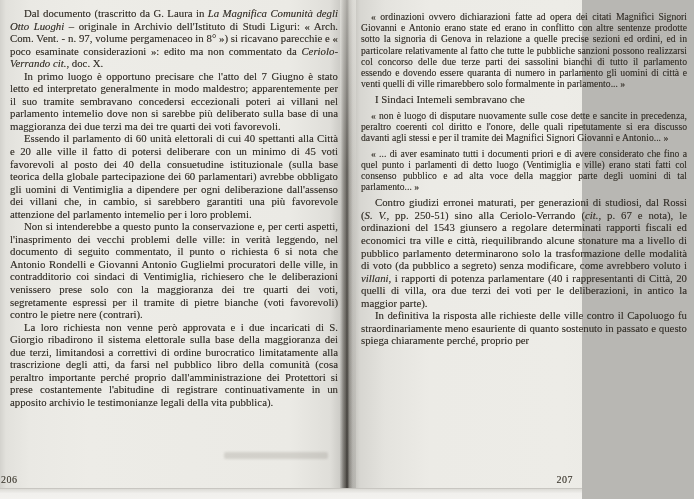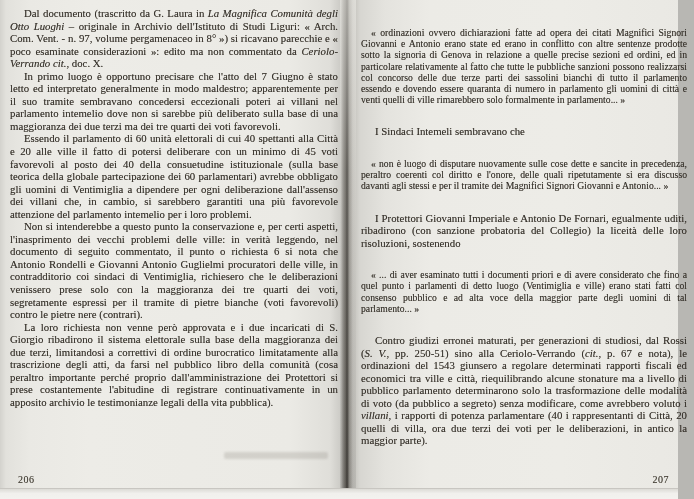--- a/index.html
+++ b/index.html
@@ -3,21 +3,21 @@
 <meta charset="utf-8">
 <style>
   html, body {
     margin: 0; padding: 0;
     width: 694px; height: 499px;
     overflow: hidden;
     background: #b8b7b3;
   }
   .scan {
     position: absolute; left: 0; top: 0;
-    width: 678px; height: 499px;
+    width: 582px; height: 499px;
     font-family: "Liberation Serif", serif;
     color: #37332d;
     background: linear-gradient(90deg,
       #d3d2cd 0px, #e2e1dc 6px, #eae9e4 30px, #edece7 90px,
       #ebeae5 290px, #dfded9 330px, #cbcac5 341px,
       #8d8a84 345px, #b9b7b1 350px, #d7d6d1 360px,
       #e4e3de 385px, #ecebe6 430px, #edece7 560px, #e9e8e3 694px);
   }
   .text-col {
     position: absolute;
@@ -27,35 +27,35 @@
   }
   .left-col  { left: 10px;  top: 7px; width: 328px; height: 462px; }
   .right-col { left: 361px; top: 7px; width: 326px; height: 462px; }
   p.para {
     margin: 0;
     font-size: 10.8px;
     line-height: 12.55px;
     text-indent: 14px;
   }
   p.quote {
-    margin: 20px 0;
+    margin: 4px 0;
     font-size: 9.7px;
     line-height: 11.2px;
     text-indent: 10px;
   }
   .it { font-style: italic; }
   .pagenum {
     position: absolute;
     bottom: 14px;
     font-size: 10px;
     letter-spacing: 0.5px;
     color: #454138;
     text-shadow: 0 0 0.5px rgba(70, 62, 50, 0.5);
   }
-  .num-left  { left: 18px; }
+  .num-left  { left: 1px; }
   .num-right { right: 9px; }
   .gutter {
     position: absolute;
     left: 340px; top: 0; width: 16px; height: 490px;
     background:
       linear-gradient(180deg, rgba(235,234,229,0.6) 0%, rgba(235,234,229,0.15) 35%, rgba(0,0,0,0.08) 100%),
       linear-gradient(90deg, rgba(140,138,132,0) 0%, rgba(85,82,76,0.55) 32%, rgba(48,45,40,0.85) 44%, rgba(110,107,101,0.45) 58%, rgba(200,198,192,0.1) 80%, rgba(220,218,212,0) 100%);
   }
   .scan-bottom {
     position: absolute;
@@ -81,23 +81,23 @@
       <p class="para"><span>In primo luogo è opportuno precisare che l'atto del 7 Giugno è stato letto ed interpretato generalmente in modo maldestro; apparentemente per il suo tramite sembravano concedersi eccezionali poteri ai villani nel parlamento intemelio dove non si sarebbe più deliberato sulla base di una maggioranza dei due terzi ma dei tre quarti dei voti favorevoli.</span></p>
       <p class="para"><span>Essendo il parlamento di 60 unità elettorali di cui 40 spettanti alla Città e 20 alle ville il fatto di potersi deliberare con un minimo di 45 voti favorevoli al posto dei 40 della consuetudine istituzionale (sulla base teorica della globale partecipazione dei 60 parlamentari) avrebbe obbligato gli uomini di Ventimiglia a dipendere per ogni deliberazione dall'assenso dei villani che, in cambio, si sarebbero garantiti una più favorevole attenzione del parlamento intemelio per i loro problemi.</span></p>
       <p class="para"><span>Non si intenderebbe a questo punto la conservazione e, per certi aspetti, l'inasprimento dei vecchi problemi delle ville: in verità leggendo, nel documento di seguito commentato, il punto o richiesta 6 si nota che Antonio Rondelli e Giovanni Antonio Guglielmi procuratori delle ville, in contradditorio coi sindaci di Ventimiglia, richiesero che le deliberazioni venissero prese solo con la maggioranza dei tre quarti dei voti, segretamente espressi per il tramite di pietre bianche (voti favorevoli) contro le pietre nere (contrari).</span></p>
       <p class="para"><span>La loro richiesta non venne però approvata e i due incaricati di S. Giorgio ribadirono il sistema elettorale sulla base della maggioranza dei due terzi, limitandosi a correttivi di ordine burocratico limitatamente alla trascrizione degli atti, da farsi nel pubblico libro della comunità (cosa peraltro importante perché proprio dall'amministrazione dei Protettori si prese costantemente l'abitudine di registrare continuativamente in un apposito archivio le testimonianze legali della vita pubblica).</span></p>
     </div>
 
   <div class="text-col right-col" id="right-col">
       <p class="quote"><span>« ordinazioni ovvero dichiarazioni fatte ad opera dei citati Magnifici Signori Giovanni e Antonio erano state ed erano in conflitto con altre sentenze prodotte sotto la signoria di Genova in relazione a quelle precise sezioni ed ordini, ed in particolare relativamente al fatto che tutte le pubbliche sanzioni possono realizzarsi col concorso delle due terze parti dei sassolini bianchi di tutto il parlamento essendo e dovendo essere quaranta di numero in parlamento gli uomini di città e venti quelli di ville rimarebbero solo formalmente in parlamento... »</span></p>
       <p class="para"><span>I Sindaci Intemeli sembravano che</span></p>
       <p class="quote"><span>« non è luogo di disputare nuovamente sulle cose dette e sancite in precedenza, peraltro coerenti col diritto e l'onore, delle quali ripetutamente si era discusso davanti agli stessi e per il tramite dei Magnifici Signori Giovanni e Antonio... »</span></p>
-      <p class="para"><span>I Protettori Giovanni Imperiale e Antonio De Fornari, egualmente uditi, ribadirono (con sanzione probatoria del Collegio) la liceità delle loro risoluzioni, sostenendo</span></p>
       <p class="quote"><span>« ... di aver esaminato tutti i documenti priori e di avere considerato che fino a quel punto i parlamenti di detto luogo (Ventimiglia e ville) erano stati fatti col consenso pubblico e ad alta voce della maggior parte degli uomini di tal parlamento... »</span></p>
       <p class="para"><span>Contro giudizi erronei maturati, per generazioni di studiosi, dal Rossi (</span><span class="it">S. V.</span><span>, pp. 250-51) sino alla Ceriolo-Verrando (</span><span class="it">cit.</span><span>, p. 67 e nota), le ordinazioni del 1543 giunsero a regolare determinati rapporti fiscali ed economici tra ville e città, riequilibrando alcune stonature ma a livello di pubblico parlamento determinarono solo la trasformazione delle modalità di voto (da pubblico a segreto) senza modificare, come avrebbero voluto i </span><span class="it">villani</span><span>, i rapporti di potenza parlamentare (40 i rappresentanti di Città, 20 quelli di villa, ora due terzi dei voti per le deliberazioni, in antico la maggior parte).</span></p>
+      <p class="para"><span>In definitiva la risposta alle richieste delle ville contro il Capoluogo fu straordinariamente meno esauriente di quanto sostenuto in passato e questo spiega chiaramente perché, proprio per</span></p>
     </div>
 
   <div class="pagenum num-left">206</div>
 
   <div class="pagenum num-right">207</div>
 
   <div class="gutter"></div>
 
   <div class="ghost"></div>
 

